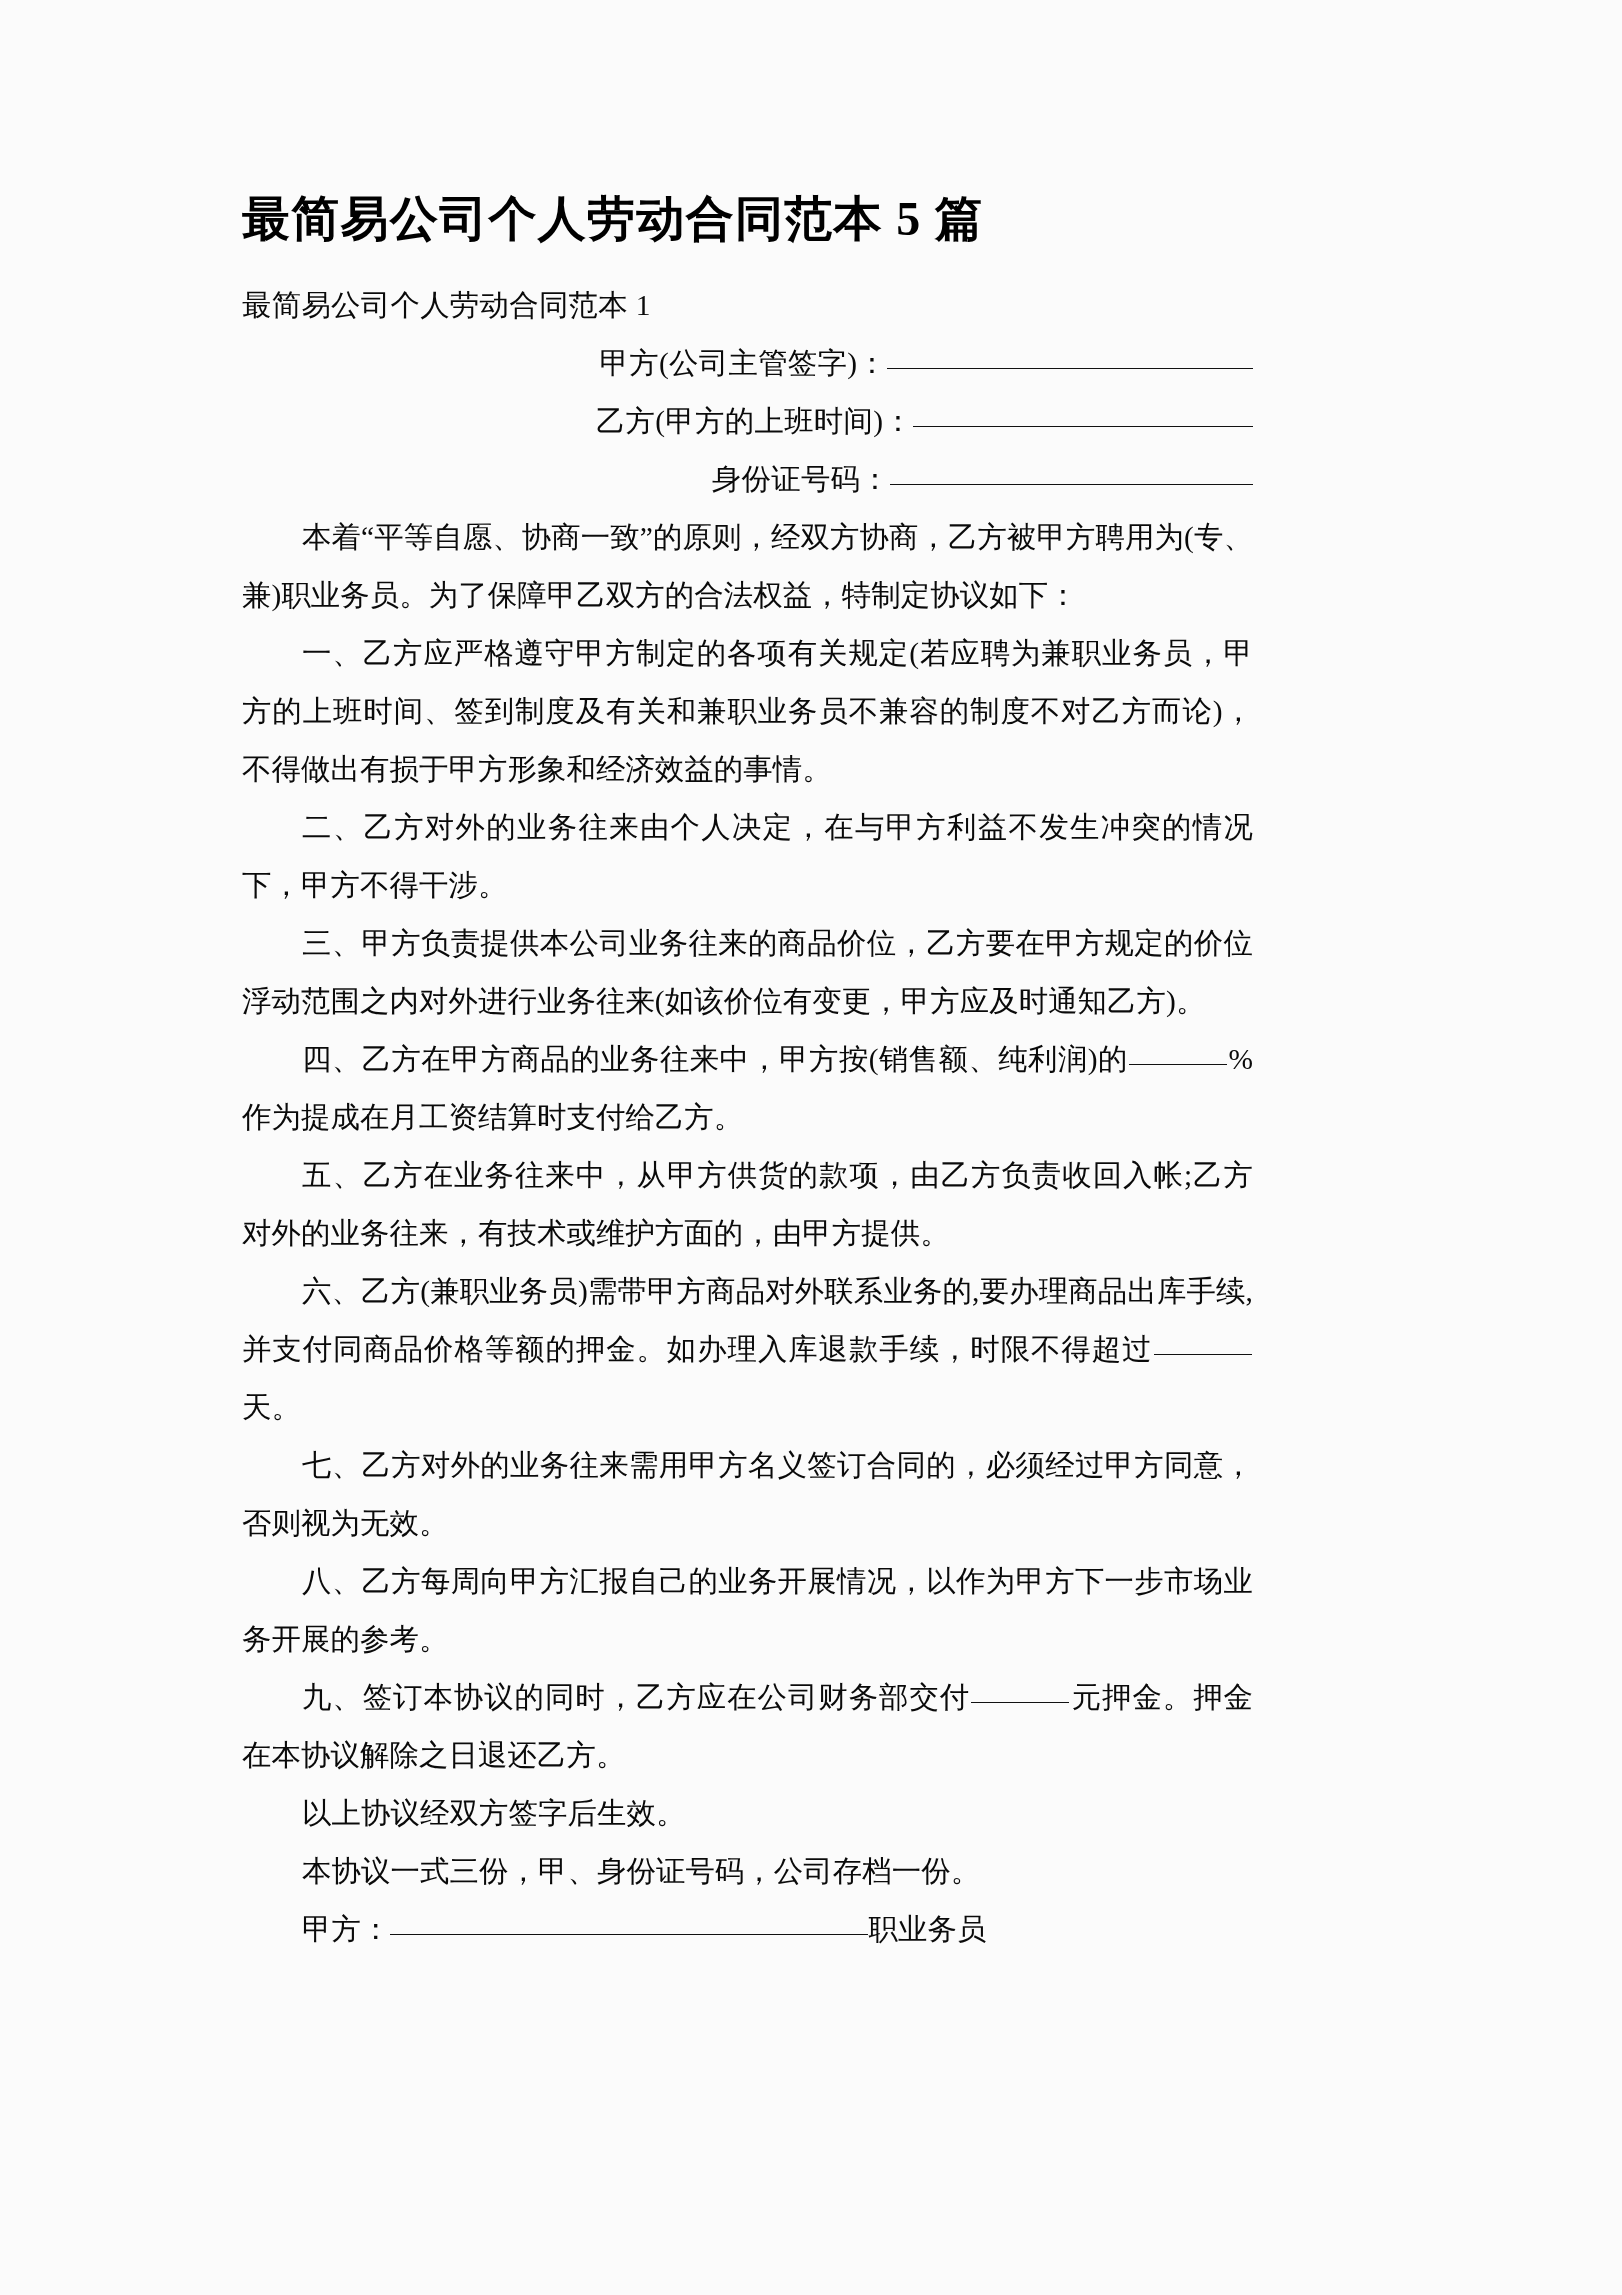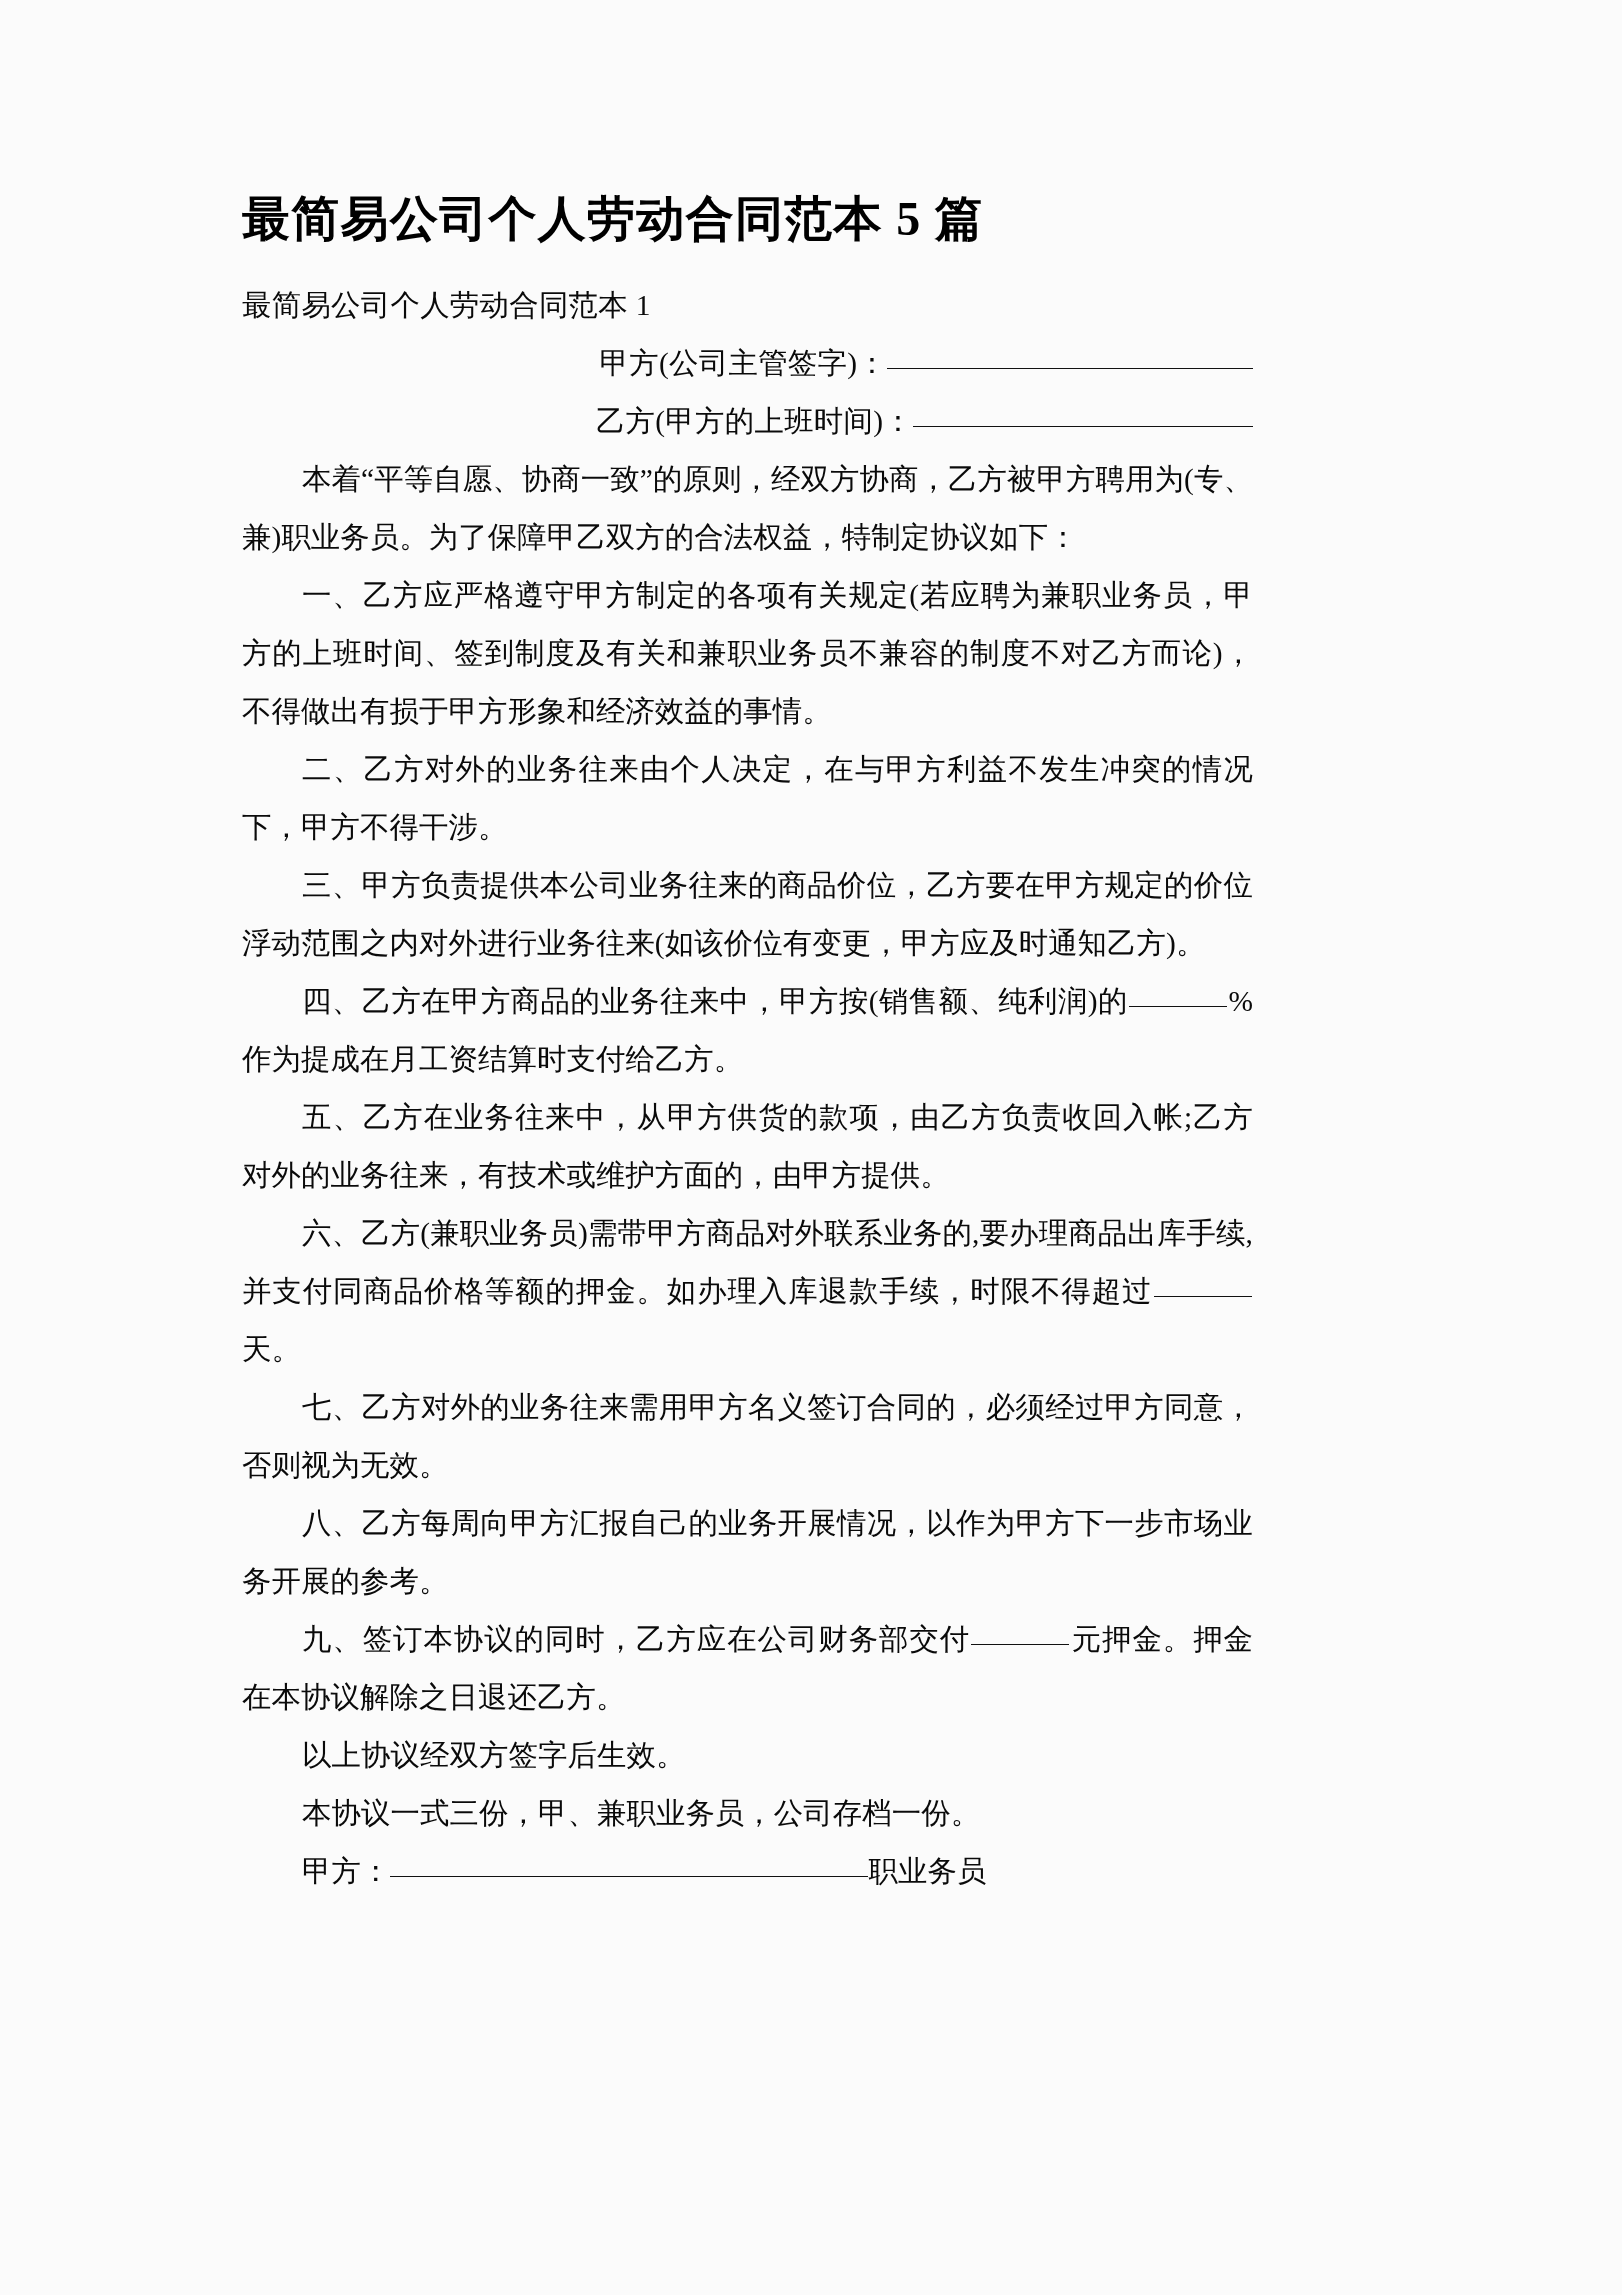--- a/index.html
+++ b/index.html
@@ -105,20 +105,21 @@
 <div class="page">
 
   <h1 class="doc-title">最简易公司个人劳动合同范本 5 篇</h1>
 
   <p class="subtitle">最简易公司个人劳动合同范本 1</p>
 
   <p class="sig-line"><span>甲方(公司主管签字)：</span><span class="rule rule-a"></span></p>
 
   <p class="sig-line"><span>乙方(甲方的上班时间)：</span><span class="rule rule-b"></span></p>
 
+  <p class="sig-line"><span>身份证号码：</span><span class="rule rule-c"></span></p>
 
   <p class="para">本着“平等自愿、协商一致”的原则，经双方协商，乙方被甲方聘用为(专、兼)职业务员。为了保障甲乙双方的合法权益，特制定协议如下：</p>
 
   <p class="para"><span>一、</span><span>乙方应严格遵守甲方制定的各项有关规定(若应聘为兼职业务员，甲方的上班时间、签到制度及有关和兼职业务员不兼容的制度不对乙方而论)，不得做出有损于甲方形象和经济效益的事情。</span></p>
 
   <p class="para"><span>二、</span><span>乙方对外的业务往来由个人决定，在与甲方利益不发生冲突的情况下，甲方不得干涉。</span></p>
 
   <p class="para"><span>三、</span><span>甲方负责提供本公司业务往来的商品价位，乙方要在甲方规定的价位浮动范围之内对外进行业务往来(如该价位有变更，甲方应及时通知乙方)。</span></p>
 
   <p class="para"><span>四、</span><span>乙方在甲方商品的业务往来中，甲方按(销售额、纯利润)的</span><span class="blank"></span><span>%作为提成在月工资结算时支付给乙方。</span></p>
@@ -128,18 +129,18 @@
   <p class="para"><span>六、</span><span>乙方(兼职业务员)需带甲方商品对外联系业务的,要办理商品出库手续,并支付同商品价格等额的押金。如办理入库退款手续，时限不得超过</span><span class="blank"></span><span>天。</span></p>
 
   <p class="para"><span>七、</span><span>乙方对外的业务往来需用甲方名义签订合同的，必须经过甲方同意，否则视为无效。</span></p>
 
   <p class="para"><span>八、</span><span>乙方每周向甲方汇报自己的业务开展情况，以作为甲方下一步市场业务开展的参考。</span></p>
 
   <p class="para"><span>九、</span><span>签订本协议的同时，乙方应在公司财务部交付</span><span class="blank"></span><span>元押金。押金在本协议解除之日退还乙方。</span></p>
 
   <p class="closing">以上协议经双方签字后生效。</p>
 
-  <p class="closing">本协议一式三份，甲、兼职业务员，公司存档一份。</p>
+  <p class="closing">本协议一式三份，甲、身份证号码，公司存档一份。</p>
 
   <p class="final-line"><span>甲方：</span><span class="rule-e"></span><span>职业务员</span></p>
 
 </div>
 
 
 </body></html>

